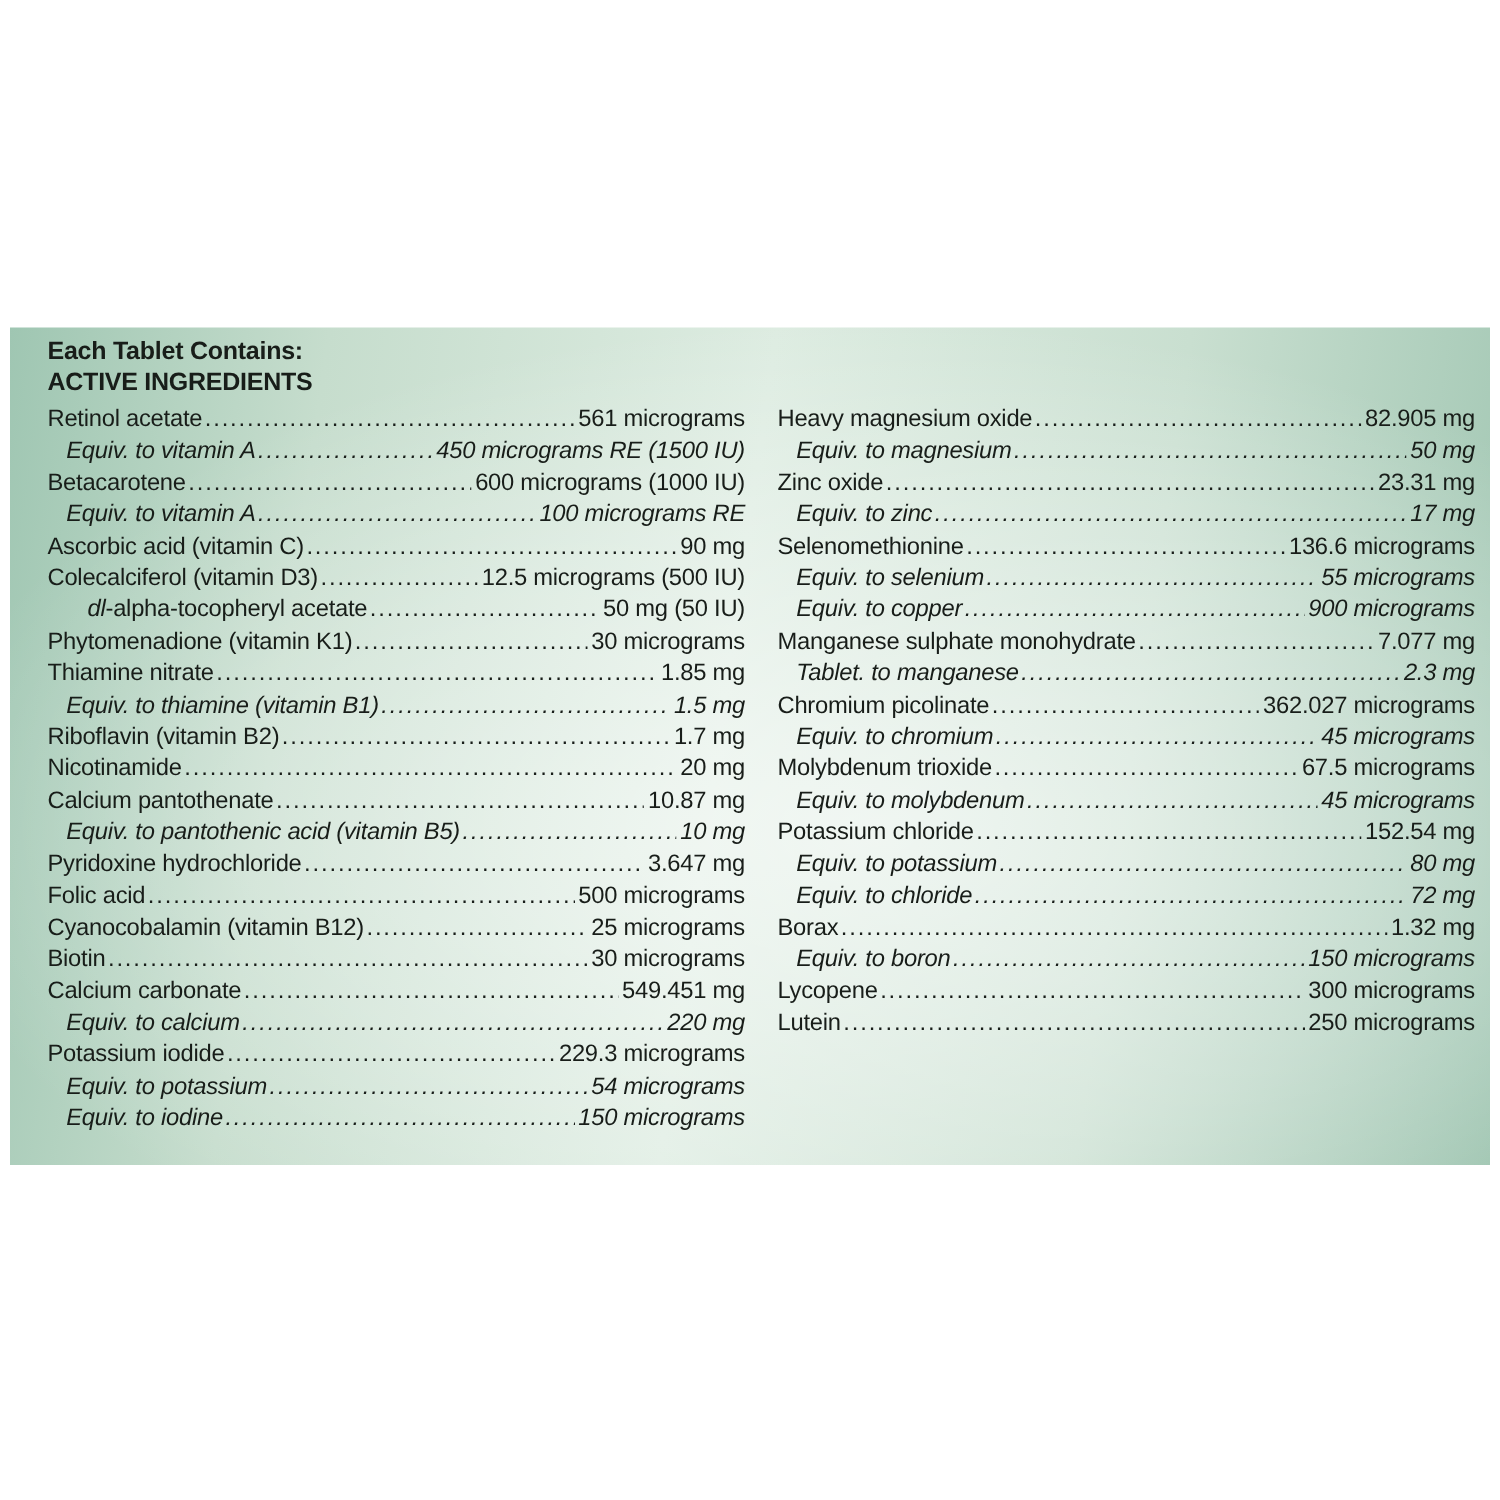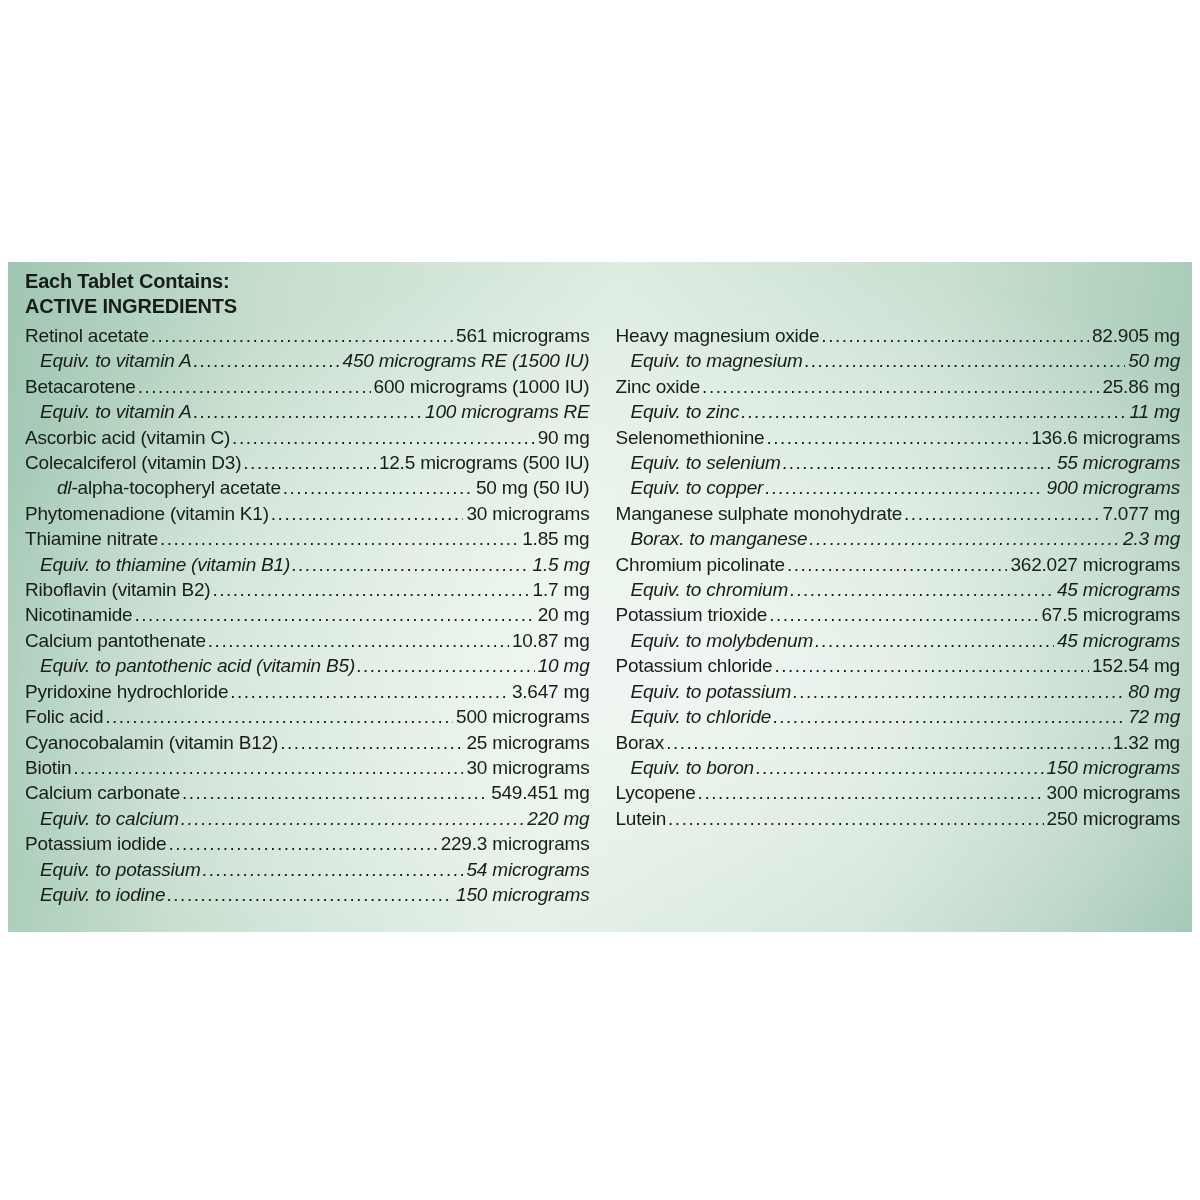--- a/index.html
+++ b/index.html
@@ -5,21 +5,21 @@
   html,body{margin:0;padding:0;background:#ffffff;}
   body{
     width:1200px;height:1200px;position:relative;overflow:hidden;
     font-family:"Liberation Sans","DejaVu Sans",sans-serif;
     color:#181d19;
     -webkit-font-smoothing:antialiased;
   }
   .panel{
     position:absolute;left:8px;top:262px;width:1184px;height:670px;
     box-sizing:border-box;
-    padding:7px 12px 0 17px;
+    padding:7px 12px 0 30px;
     background:
       radial-gradient(90% 85% at 58% 60%, rgba(255,255,255,0.65) 0%, rgba(255,255,255,0.28) 45%, rgba(255,255,255,0) 72%),
       linear-gradient(98deg, #9fc6b2 0%, #c6ddcd 20%, #ddece1 48%, #c9dfd0 74%, #9fc5b1 100%);
   }
   .hdr{
     font-weight:bold;font-size:20px;line-height:25px;letter-spacing:-0.2px;white-space:nowrap;
   }
   .cols{display:flex;gap:26px;margin-top:4px;text-align:center;}
   .col{flex:1 1 0;min-width:0;}
   .row{
@@ -170,26 +170,26 @@
           <span class="value">82.905 mg</span>
         </div>
         <div class="row indent">
           <span class="name">Equiv. to magnesium</span>
           <span class="leader"></span>
           <span class="value">50 mg</span>
         </div>
         <div class="row">
           <span class="name">Zinc oxide</span>
           <span class="leader"></span>
-          <span class="value">25.86 mg</span>
+          <span class="value">23.31 mg</span>
         </div>
         <div class="row indent">
           <span class="name">Equiv. to zinc</span>
           <span class="leader"></span>
-          <span class="value">11 mg</span>
+          <span class="value">17 mg</span>
         </div>
         <div class="row">
           <span class="name">Selenomethionine</span>
           <span class="leader"></span>
           <span class="value">136.6 micrograms</span>
         </div>
         <div class="row indent">
           <span class="name">Equiv. to selenium</span>
           <span class="leader"></span>
           <span class="value">55 micrograms</span>
@@ -198,36 +198,36 @@
           <span class="name">Equiv. to copper</span>
           <span class="leader"></span>
           <span class="value">900 micrograms</span>
         </div>
         <div class="row">
           <span class="name">Manganese sulphate monohydrate</span>
           <span class="leader"></span>
           <span class="value">7.077 mg</span>
         </div>
         <div class="row indent">
-          <span class="name">Borax. to manganese</span>
+          <span class="name">Tablet. to manganese</span>
           <span class="leader"></span>
           <span class="value">2.3 mg</span>
         </div>
         <div class="row">
           <span class="name">Chromium picolinate</span>
           <span class="leader"></span>
           <span class="value">362.027 micrograms</span>
         </div>
         <div class="row indent">
           <span class="name">Equiv. to chromium</span>
           <span class="leader"></span>
           <span class="value">45 micrograms</span>
         </div>
         <div class="row">
-          <span class="name">Potassium trioxide</span>
+          <span class="name">Molybdenum trioxide</span>
           <span class="leader"></span>
           <span class="value">67.5 micrograms</span>
         </div>
         <div class="row indent">
           <span class="name">Equiv. to molybdenum</span>
           <span class="leader"></span>
           <span class="value">45 micrograms</span>
         </div>
         <div class="row">
           <span class="name">Potassium chloride</span>

